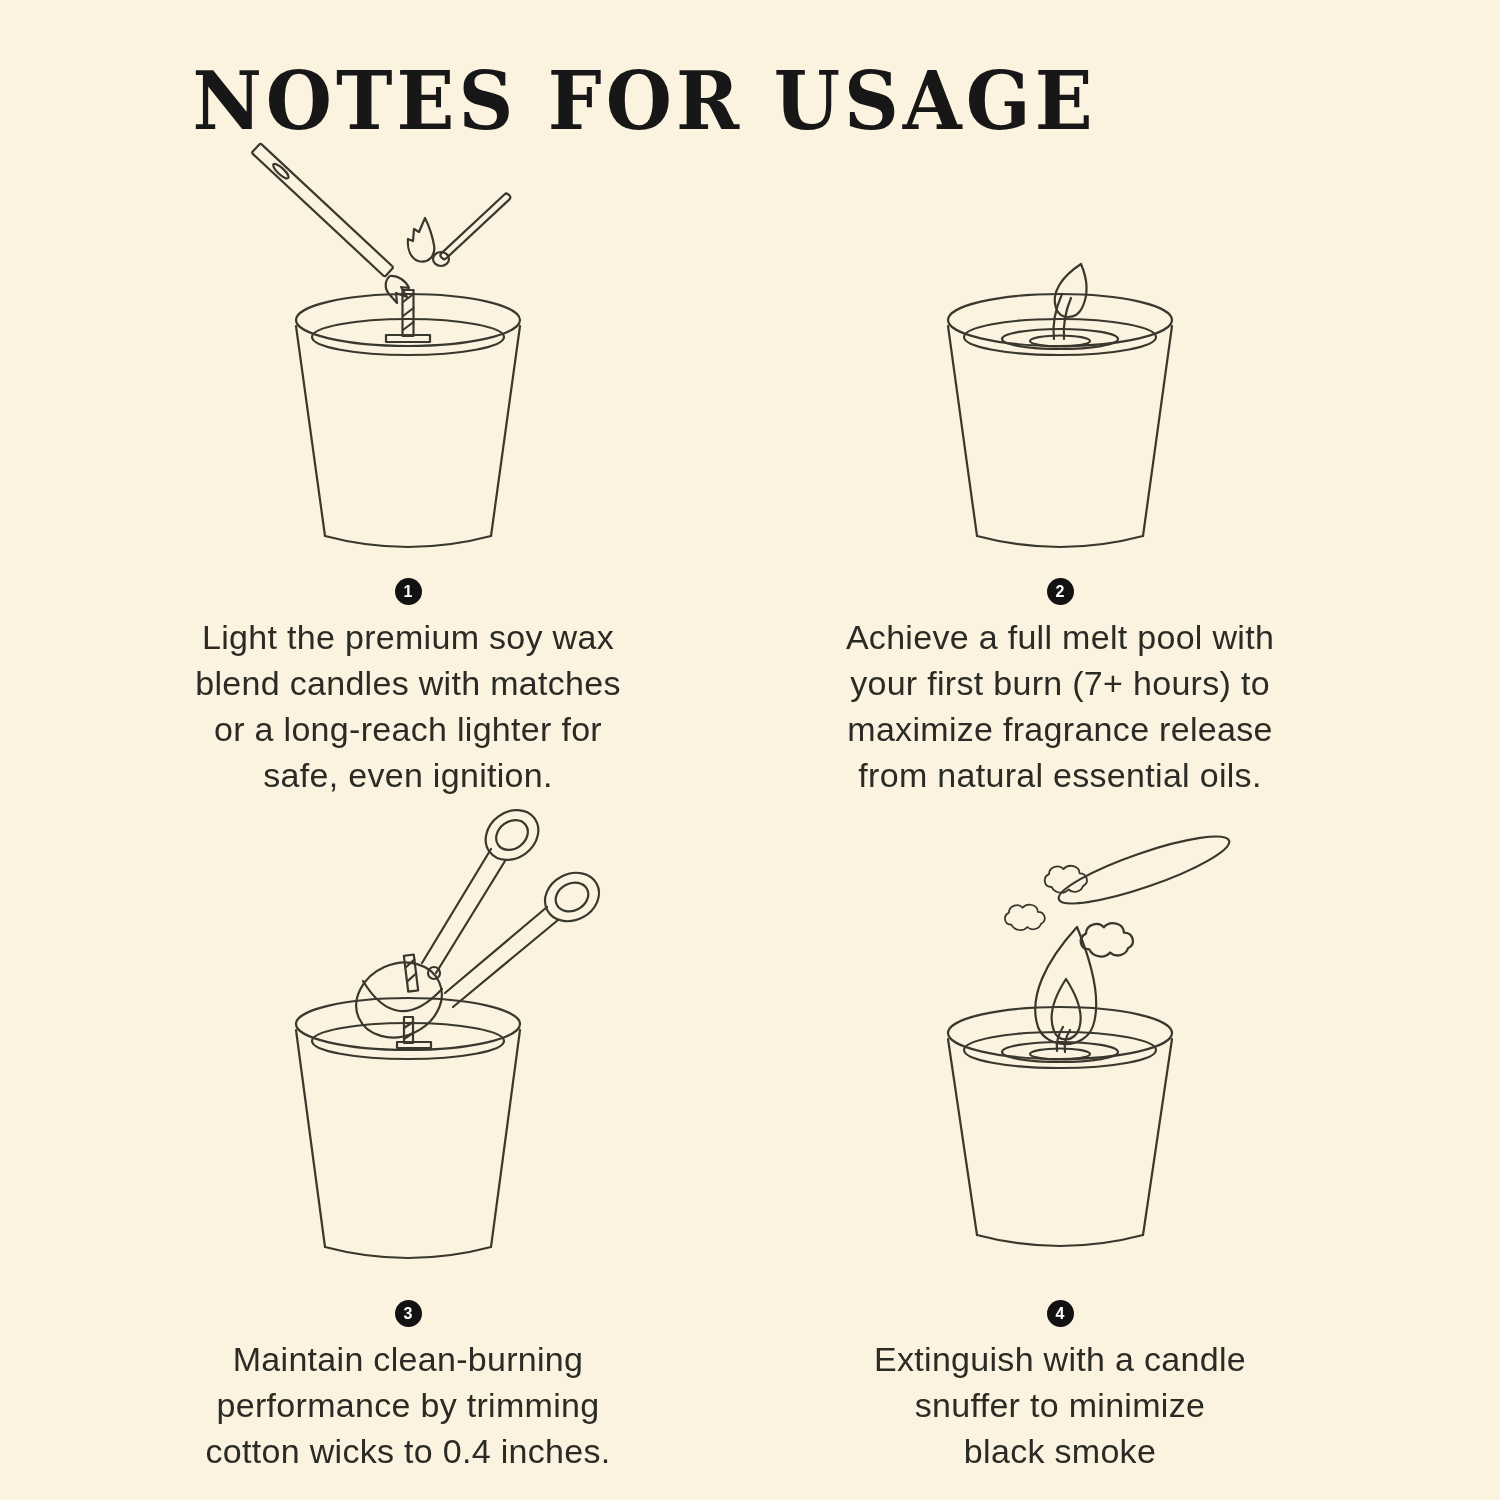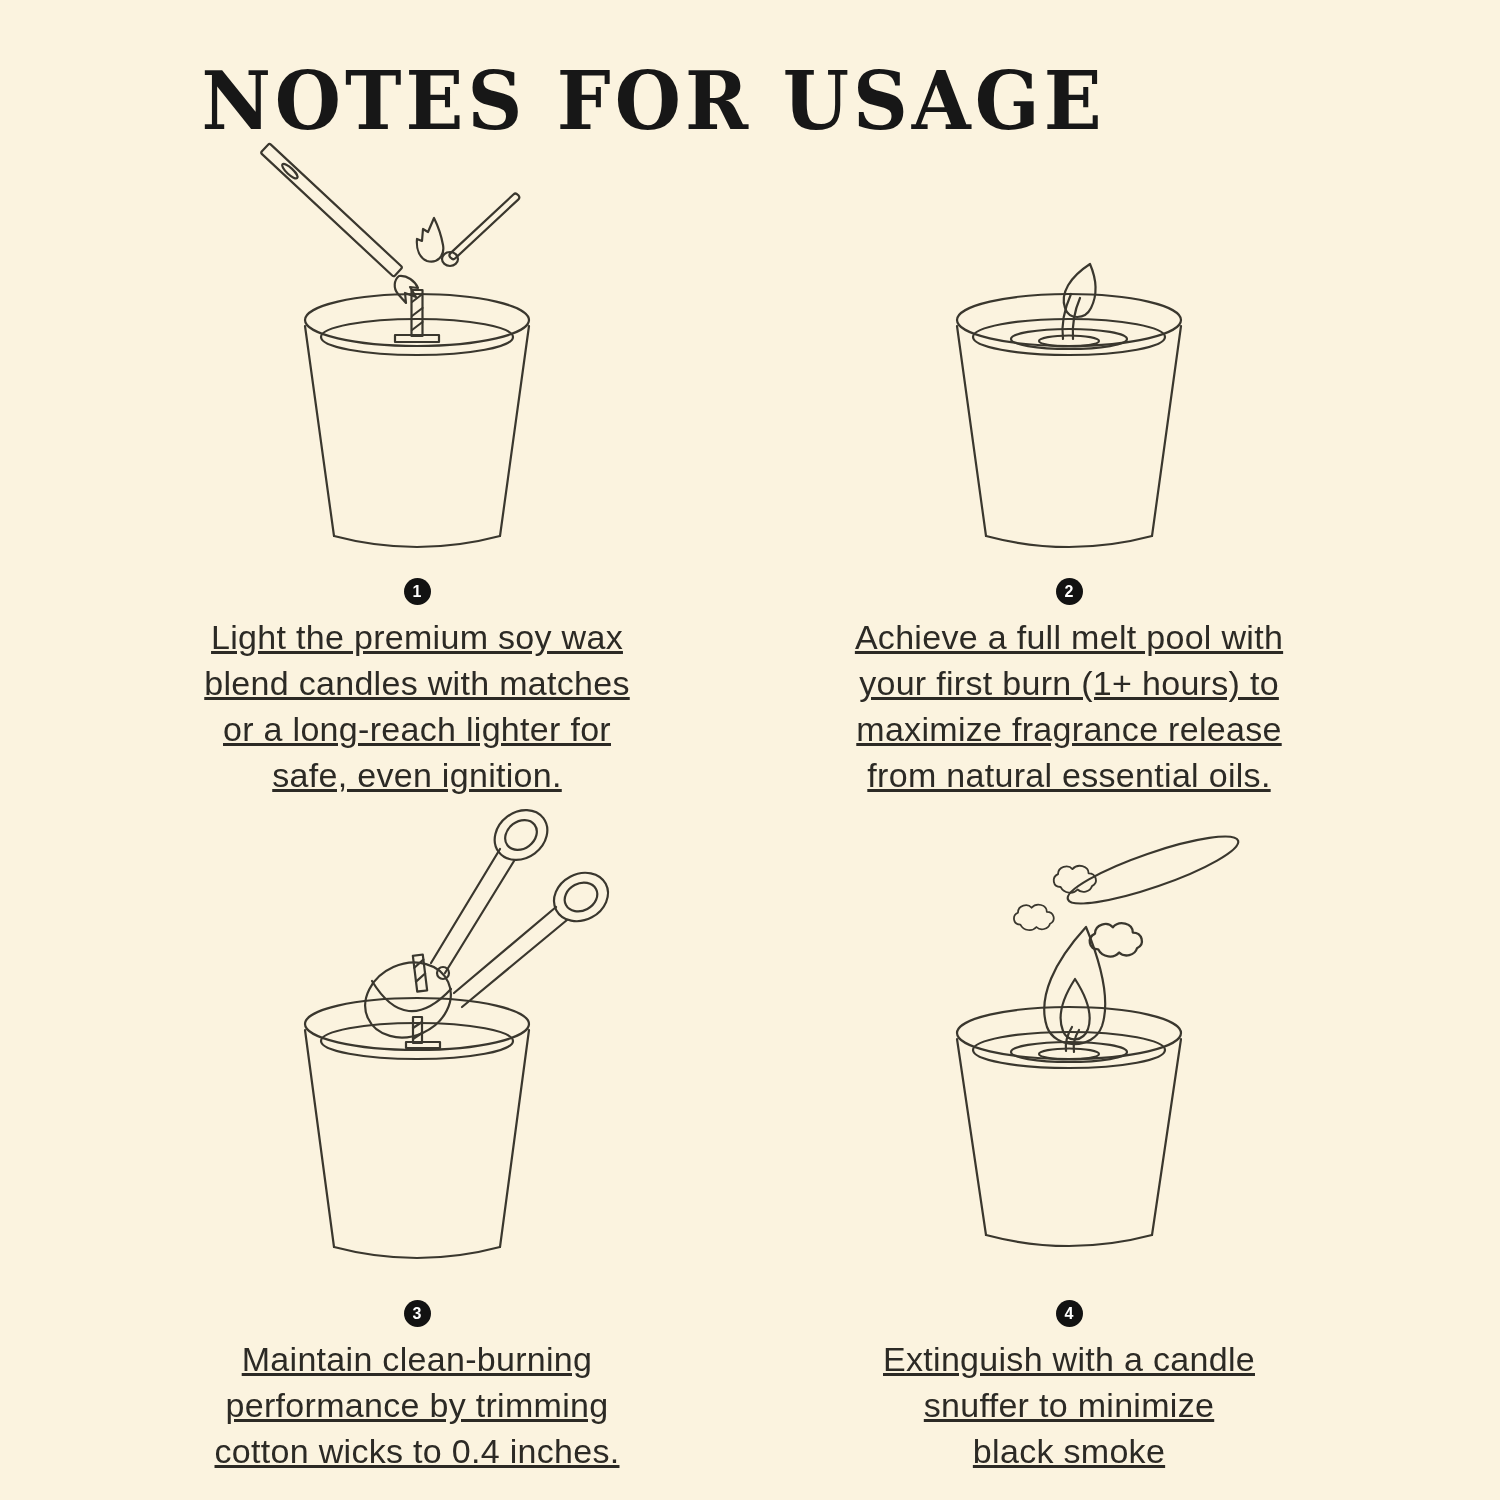--- a/index.html
+++ b/index.html
@@ -5,21 +5,21 @@
   :root{
     --bg:#FBF3DF;
     --line:#3a372e;
     --text:#2c2a25;
     --title:#171717;
     --badge:#121212;
     --badge-num:#ffffff;
   }
   html,body{margin:0;padding:0;}
   body{background:var(--bg);font-family:"Liberation Sans",sans-serif;}
-  .page{position:relative;width:1289px;height:1500px;background:var(--bg);overflow:hidden;margin-left:9px;}
+  .page{position:relative;width:1289px;height:1500px;background:var(--bg);overflow:hidden;}
   .title{
     position:absolute;top:56px;left:0;right:0;margin:0;
     text-align:center;
     font-family:"DejaVu Serif","Liberation Serif",serif;
     font-weight:700;font-size:76px;letter-spacing:4px;
     color:var(--title);
     transform:scaleY(1.06);
   }
   .cell{position:absolute;width:656px;text-align:center;}
   .cell-1{left:80px;top:138px;}
@@ -35,21 +35,20 @@
     background:var(--badge);color:var(--badge-num);
     display:flex;align-items:center;justify-content:center;
     font-size:16px;font-weight:700;line-height:1;
     margin:5px auto 9px auto;
   }
   .caption{
     margin:0 auto;max-width:640px;
     font-size:34px;line-height:46px;letter-spacing:0.3px;
     color:var(--text);
     white-space:pre-line;
-    text-decoration:underline;
   }
 </style>
 </head>
 <body>
 
 <div class="page">
 
   <h1 class="title">NOTES FOR USAGE</h1>
 
   <section class="cell cell-1 row1">
@@ -106,21 +105,21 @@
 
           <path d="M204,201 C202,186 205,172 212,156"></path>
           <path d="M221,160 C215,174 213,187 214,201"></path>
 
           <path d="M231,126 C211,139 201,155 206,170 C210,182 226,182 232,170 C239,156 237,140 231,126 Z"></path>
         </g>
       </svg>
     </div>
     <div class="badge">2</div>
     <p class="caption">Achieve a full melt pool with
-your first burn (1+ hours) to
+your first burn (7+ hours) to
 maximize fragrance release
 from natural essential oils.</p>
   </section>
 
   <section class="cell cell-3 row2">
     <div class="art">
       <svg viewBox="0 0 420 500" width="420" height="500">
         <g fill="none" stroke="currentColor" stroke-width="2.2" stroke-linecap="round" stroke-linejoin="round">
 
           <ellipse cx="210" cy="229" rx="112" ry="26"></ellipse>

